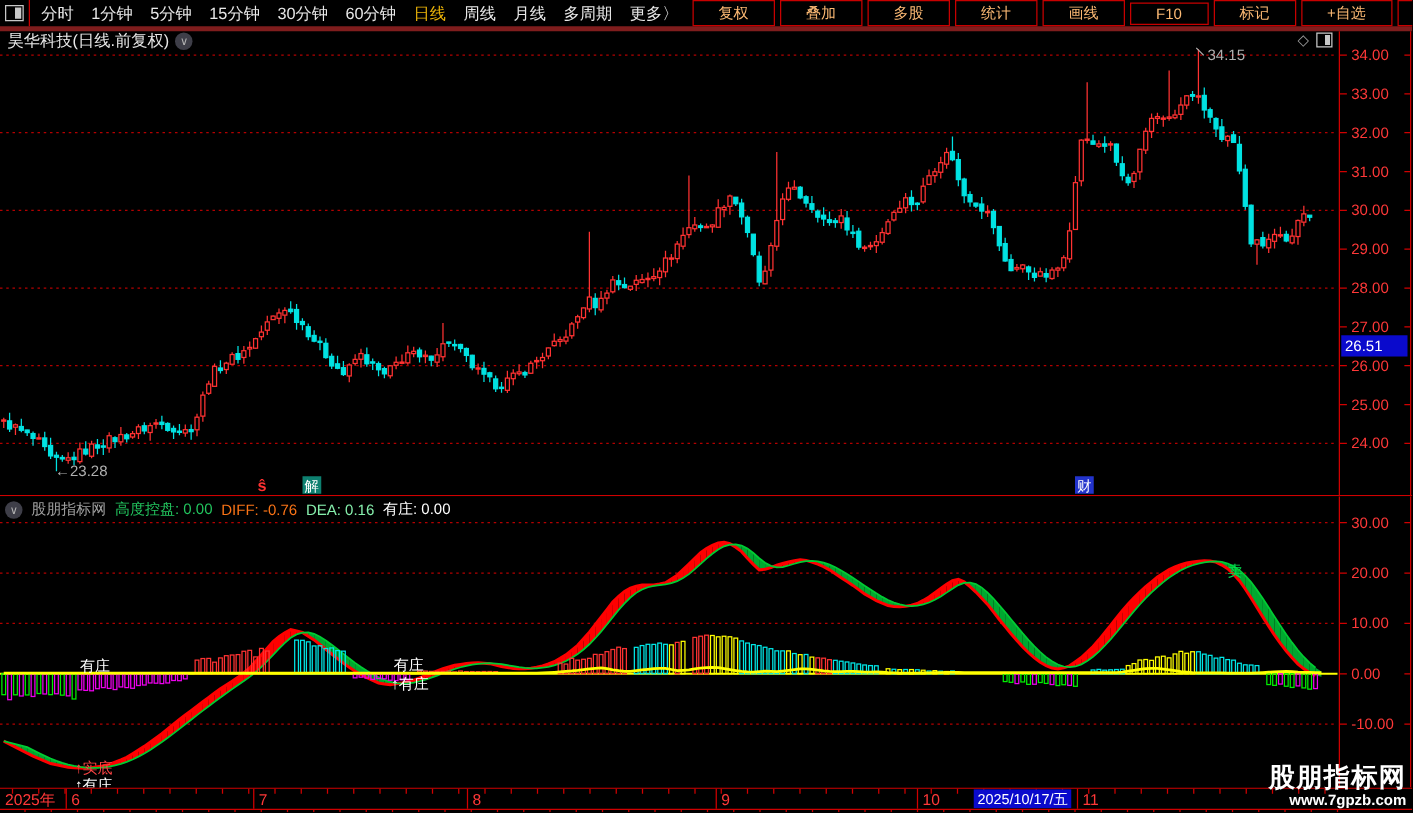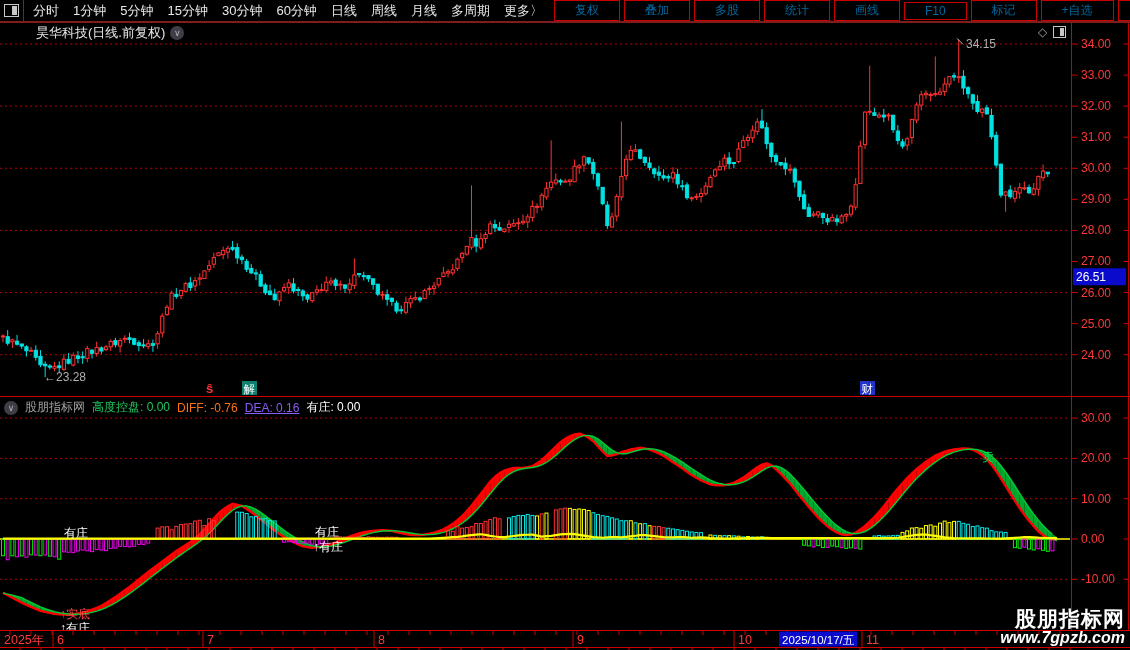--- a/index.html
+++ b/index.html
@@ -1,46 +1,46 @@
 <!DOCTYPE html>
 <html><head>
 <meta charset="utf-8">
 <style>
   html,body{margin:0;padding:0;background:#000;}
   #app{position:relative;width:1130px;height:650px;background:#000;overflow:hidden;
        font-family:"Liberation Sans","DejaVu Sans",sans-serif;-webkit-font-smoothing:none;}
   
-  .toolbar{position:absolute;top:0;left:0;width:1130px;height:21px;border-bottom:2px solid #7f1d1d;
+  .toolbar{position:absolute;top:0;left:0;width:1130px;height:21px;border-bottom:4px solid #7f1d1d;
            display:flex;align-items:center;background:#000;z-index:4;}
   .tb-left{display:flex;align-items:center;}
   .win-icon{width:13px;height:11px;border:1px solid #c8c8c8;margin:0 4px;position:relative;flex:none;}
   .win-icon::after{content:"";position:absolute;right:1px;top:1px;bottom:1px;width:5px;background:#c8c8c8;}
   .tb-div{width:1px;height:21px;background:#c80000;margin-right:2px;flex:none;}
   .tb-item{color:#e8e8e8;font-size:13px;padding:0 7px;white-space:nowrap;cursor:default;}
-  .tb-item.active{color:#e5e5e5;}
+  .tb-item.active{color:#eab308;}
   .tb-right{margin-left:auto;display:flex;align-items:center;padding-right:3px;}
-  .tb-box{color:#0369a1;font-size:12px;border:1px solid #c80000;padding:1px 20px;margin-left:4px;white-space:nowrap;}
+  .tb-box{color:#fdba74;font-size:12px;border:1px solid #c80000;padding:1px 20px;margin-left:4px;white-space:nowrap;}
   
   .chart-title{position:absolute;top:24px;left:6px;z-index:3;display:flex;align-items:center;gap:5px;
-               color:#e8e8e8;font-size:13px;margin-left:30px;}
+               color:#e8e8e8;font-size:13px;}
   .chev-circle{width:14px;height:14px;border-radius:50%;background:#3e3e48;color:#b4b4b4;font-size:9px;
                line-height:14px;text-align:center;flex:none;}
   .corner-icons{position:absolute;top:25px;left:1038px;z-index:3;display:flex;align-items:center;gap:6px;color:#9a9a9a;font-size:12px;}
   .pane-icon{width:11px;height:10px;border:1px solid #c8c8c8;position:relative;}
   .pane-icon::after{content:"";position:absolute;right:1px;top:1px;bottom:1px;width:4px;background:#c8c8c8;}
   .ind-header{position:absolute;top:399px;left:4px;z-index:3;display:flex;align-items:center;gap:7px;font-size:12px;white-space:nowrap;}
   .ind-src{color:#a0a0a0;}
   svg{position:absolute;left:0;display:block;}
   #main-svg{top:22px;}
   #ind-svg{top:397px;}
   #tl-svg{top:630px;}
   
   .watermark{position:absolute;right:5px;bottom:4px;z-index:9;text-align:right;color:#ffffff;line-height:1.02;}
   .wm1{font-size:21px;font-weight:bold;letter-spacing:1px;}
-  .wm2{font-size:16px;font-weight:bold;font-style:italic;}
+  .wm2{font-size:12px;font-weight:bold;}
 </style>
 </head>
 <body>
 
 <div id="app">
 
   <div class="toolbar">
     <div class="tb-left">
       <span class="win-icon"></span>
       <span class="tb-div"></span>
@@ -583,21 +583,21 @@
       <text x="861.5" y="370.5" fill="#ffffff" font-size="11.5" font-family="&quot;Liberation Sans&quot;,&quot;DejaVu Sans&quot;,sans-serif" dn="event-marker-text">财</text>
       <line x1="0" y1="374.5" x2="1130" y2="374.5" stroke="#d00000" stroke-width="1"></line>
     </svg>
 
   <div class="ind-header">
     <span class="chev-circle">∨</span>
     <span class="ind-src">股朋指标网</span>
 
   <span style="color: #22c55e;">高度控盘: 0.00</span>
       <span style="color: #f97316;">DIFF: -0.76</span>
-      <span style="color: #8b5cf6; text-decoration: underline;">DEA: 0.16</span>
+      <span style="color: #86efac;">DEA: 0.16</span>
       <span style="color: #ffffff;">有庄: 0.00</span>
     </div>
 
   <svg id="ind-svg" width="1130" height="233">
       <line x1="0" y1="21.099999999999994" x2="1070" y2="21.099999999999994" stroke="#b40000" stroke-width="1" stroke-dasharray="2,3"></line>
       <line x1="0" y1="61.39999999999999" x2="1070" y2="61.39999999999999" stroke="#b40000" stroke-width="1" stroke-dasharray="2,3"></line>
       <line x1="0" y1="101.69999999999999" x2="1070" y2="101.69999999999999" stroke="#b40000" stroke-width="1" stroke-dasharray="2,3"></line>
       <line x1="0" y1="182.3" x2="1070" y2="182.3" stroke="#b40000" stroke-width="1" stroke-dasharray="2,3"></line>
       <polygon points="3,195.90125 7.685,198.26131875000002 7.685,197.081284375 3,195.90125" fill="#ff0000" stroke="none"></polygon>
       <polygon points="7.685,198.26131875000002 12.37,200.62999 12.37,198.26418625 7.685,197.081284375" fill="#00a830" stroke="none"></polygon>

